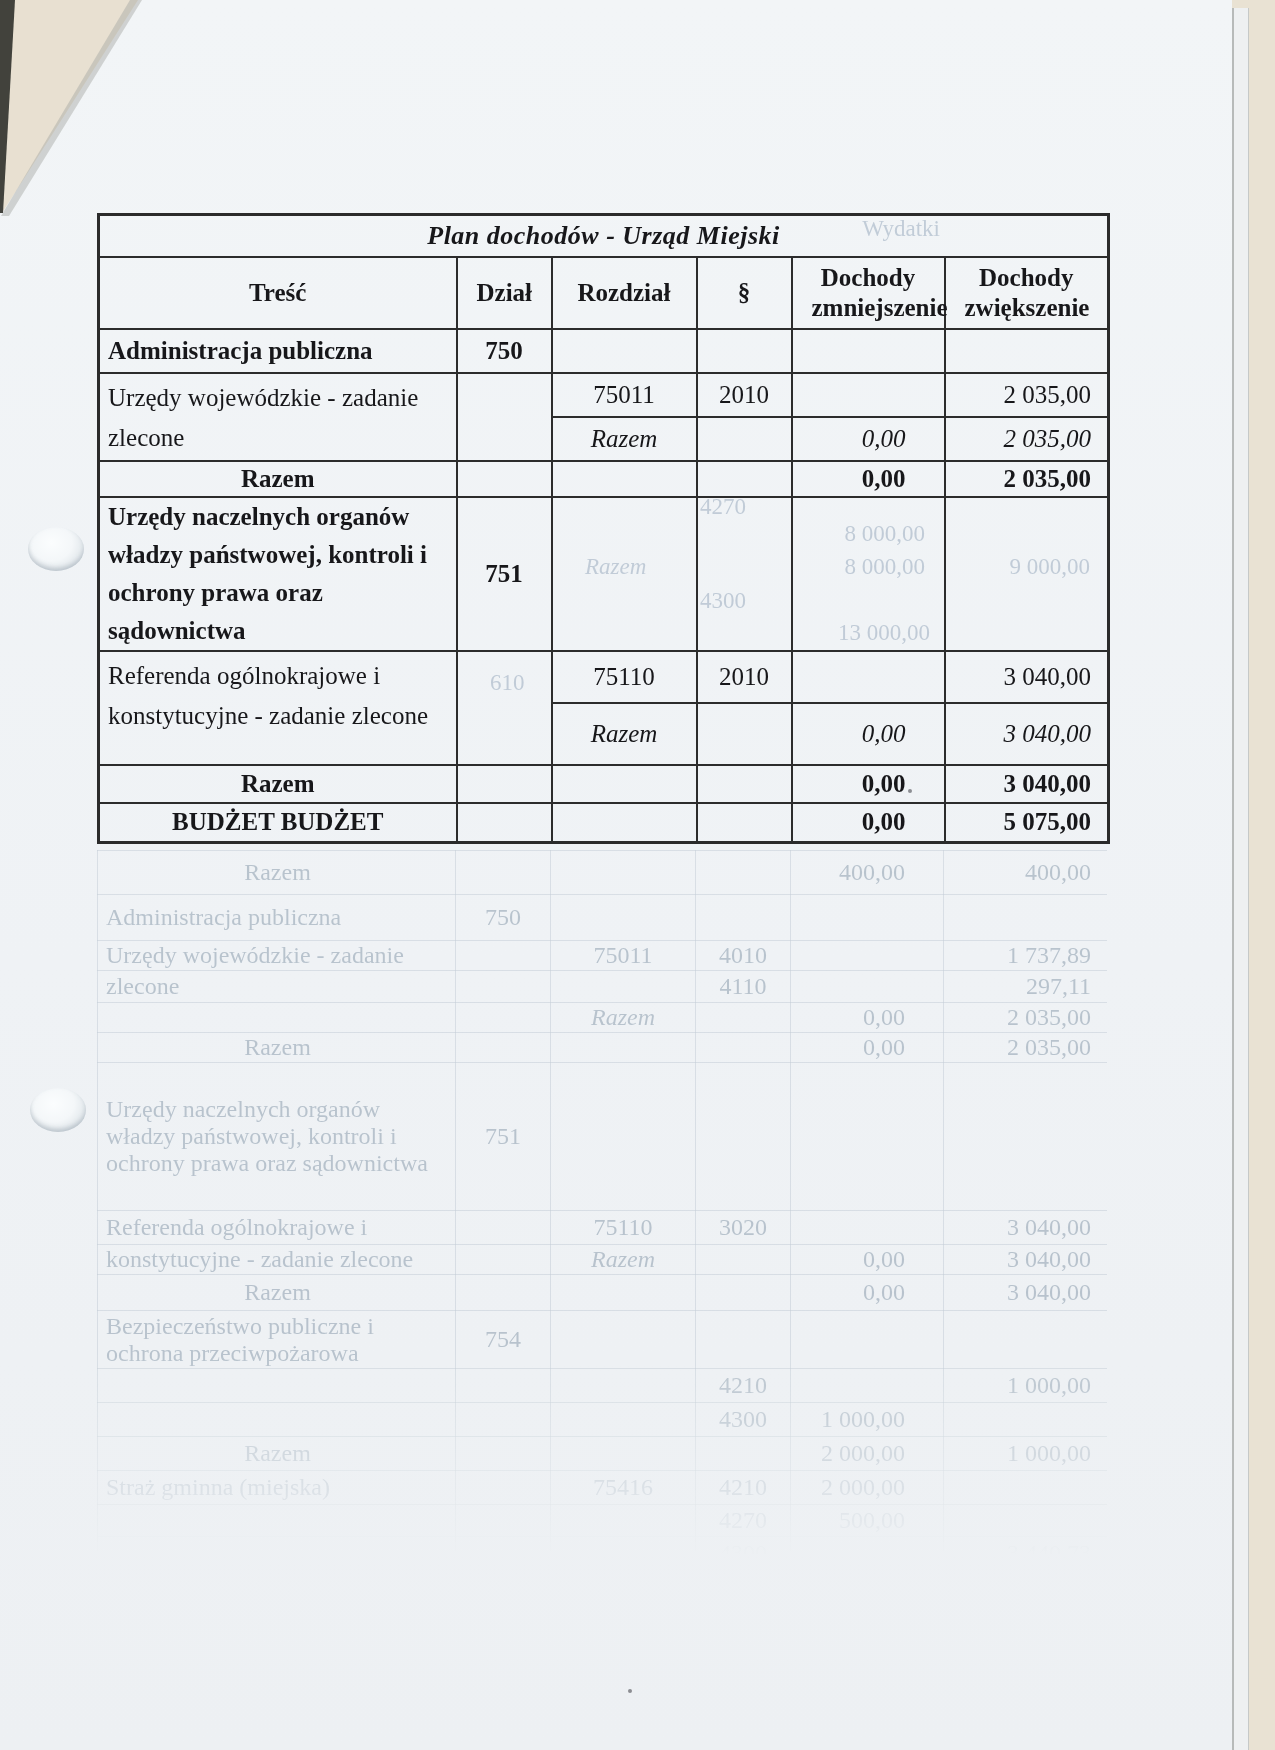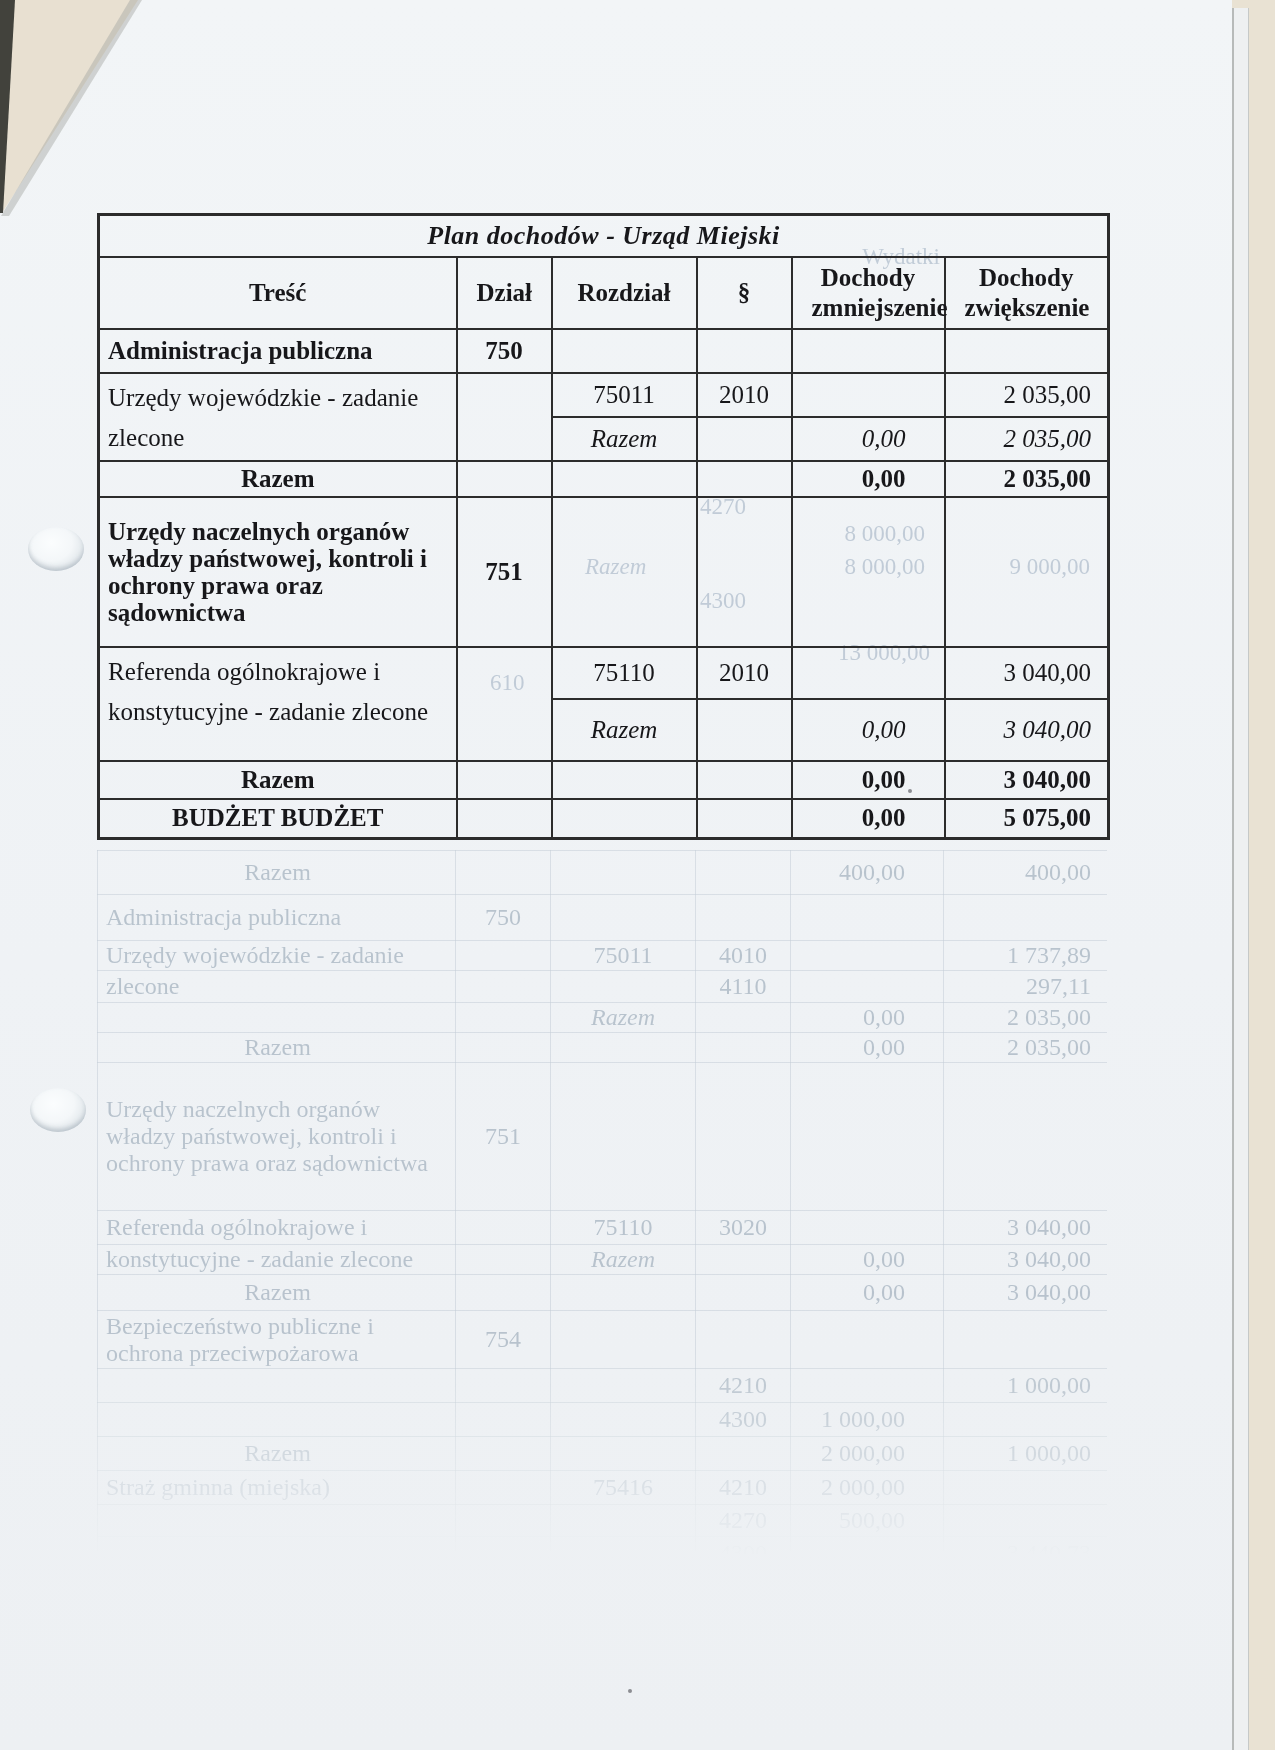--- a/index.html
+++ b/index.html
@@ -36,21 +36,21 @@
   .head td{font-weight:bold;text-align:center;line-height:1.2;}
   .pre{white-space:pre-line;}
   .tresc{text-align:left;padding-left:8px !important;}
   .top{vertical-align:top !important;padding-top:4px !important;line-height:1.6;}
   .c{text-align:center;}
   .zmn{text-align:right;padding-right:38px !important;white-space:nowrap;}
   .zw{text-align:right;padding-right:16px !important;white-space:nowrap;}
   .b{font-weight:bold;}
   .it{font-style:italic;}
   .ct{text-align:center;}
-  .tall{line-height:27px;}
+  .tall{line-height:38px;}
 
   
   .ghost-wrap{position:absolute;left:97px;top:850px;width:1010px;opacity:.3;
               -webkit-mask-image:linear-gradient(to bottom,#000 70%,transparent 98%);
               mask-image:linear-gradient(to bottom,#000 70%,transparent 98%);}
   table.ghost{width:1010px;border-collapse:collapse;table-layout:fixed;font-size:24px;color:#3d5a74;}
   table.ghost td{border:1.5px solid rgba(90,115,140,.5);padding:0 6px;vertical-align:middle;}
   .g-tresc{text-align:left;padding-left:8px !important;}
   .g-ct{text-align:center;}
   .g-c{text-align:center;white-space:nowrap;}
@@ -69,28 +69,28 @@
   <div class="under-page"></div>
   <div class="corner-cream"></div>
   <div class="corner-edge"></div>
   <div class="corner-dark"></div>
   <div class="punch p1"></div>
   <div class="punch p2"></div>
   <div class="speck" style="left:908px;top:789px;"></div>
   <div class="speck" style="left:628px;top:1689px;"></div>
 
 
-  <div class="g-ov r" style="left:800px;top:244px;width:140px;">Wydatki</div>
+  <div class="g-ov r" style="left:800px;top:216px;width:140px;">Wydatki</div>
   <div class="g-ov" style="left:700px;top:494px;">4270</div>
   <div class="g-ov r" style="left:795px;top:521px;width:130px;">8 000,00</div>
   <div class="g-ov" style="left:585px;top:554px;font-style:italic;">Razem</div>
   <div class="g-ov r" style="left:795px;top:554px;width:130px;">8 000,00</div>
   <div class="g-ov r" style="left:950px;top:554px;width:140px;">9 000,00</div>
   <div class="g-ov" style="left:700px;top:588px;">4300</div>
-  <div class="g-ov r" style="left:785px;top:640px;width:145px;">13 000,00</div>
+  <div class="g-ov r" style="left:785px;top:620px;width:145px;">13 000,00</div>
   <div class="g-ov" style="left:490px;top:670px;">610</div>
 
   <table class="plan">
     <colgroup>
       <col style="width:358px">
         <col style="width:95px">
         <col style="width:145px">
       <col style="width:95px">
         <col style="width:153px">
         <col style="width:164px">

